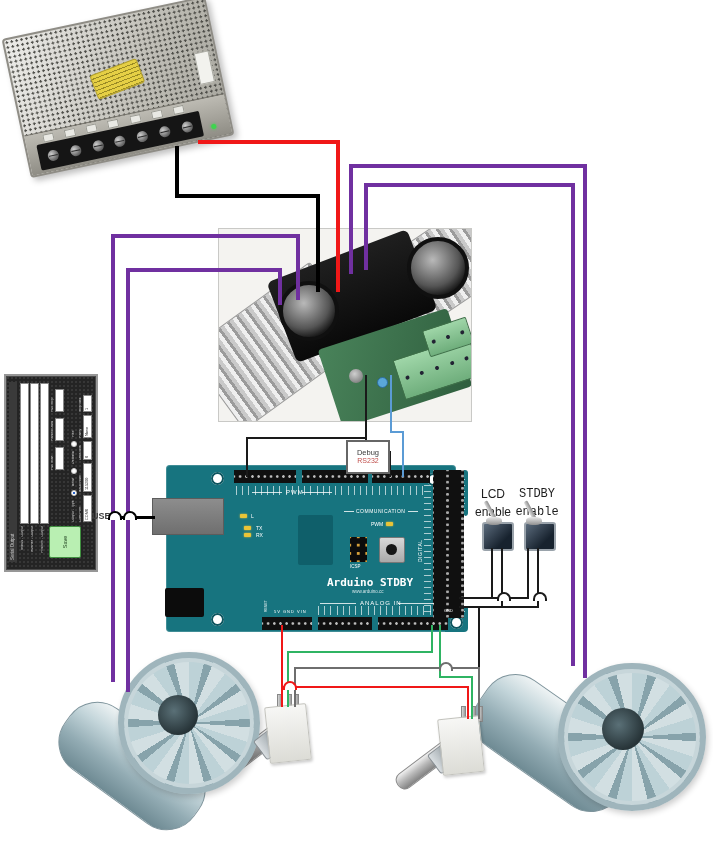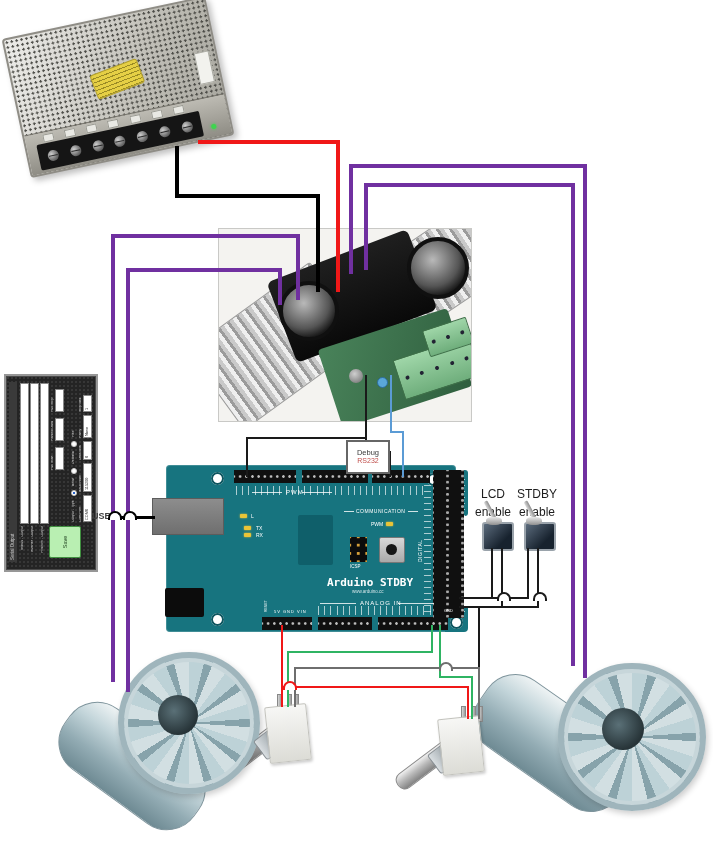--- a/index.html
+++ b/index.html
@@ -203,21 +203,21 @@
     <span style="font-size:7.5px;color:#3a3a3a;">Debug</span>
     <span style="font-size:7px;color:#c0504d;">RS232</span>
   </div>
 
   <div class="usb-lbl">USB</div>
 
   <div class="sw-label" style="left:471px;top:485px;width:44px;">
     <div>LCD</div>
       <div>enable</div>
   </div>
-  <div class="sw-label" style="left:513px;top:485px;width:48px;">
+  <div class="sw-label" style="left:513px;top:485px;width:48px;font-family:Liberation Mono, monospace;">
     <div>STDBY</div>
       <div>enable</div>
   </div>
   <div class="tog-lever" style="left:488px;top:500px;transform:rotate(-28deg);"></div>
   <div class="tog-nut" style="left:486px;top:517px;"></div>
   <div class="tog-body" style="left:482px;top:522px;"></div>
   <div class="tog-lever" style="left:528px;top:500px;transform:rotate(-28deg);"></div>
   <div class="tog-nut" style="left:526px;top:517px;"></div>
   <div class="tog-body" style="left:524px;top:522px;"></div>
 

